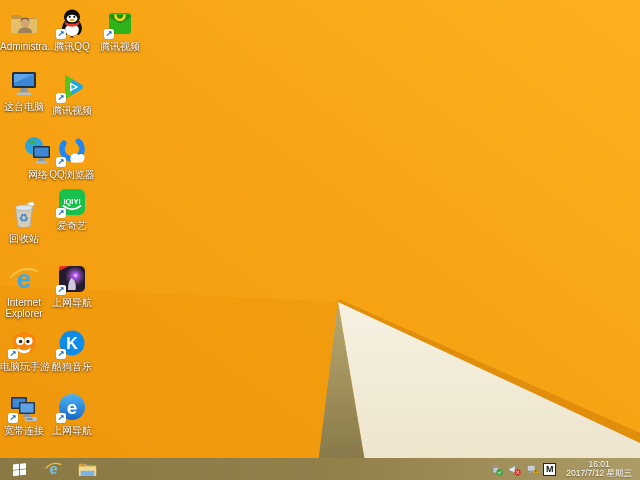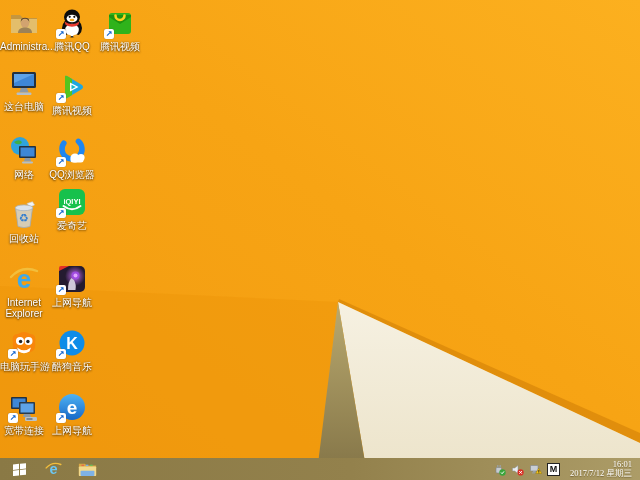--- a/index.html
+++ b/index.html
@@ -21,22 +21,22 @@
   
   .taskbar{position:absolute;left:0;bottom:0;width:640px;height:22px;
     background:linear-gradient(90deg,#8A7945 0%,#93814C 55%,#AC9C67 100%);
     display:flex;align-items:center;}
   .tb-left{display:flex;align-items:center;gap:10px;padding-left:7px;}
   .tb-btn{width:24px;height:20px;display:flex;align-items:center;justify-content:center;}
   .tray{margin-left:auto;display:flex;align-items:center;gap:4px;padding-right:4px;}
   .tray-ico{width:14px;height:14px;display:flex;align-items:center;justify-content:center;}
   .ime{width:13px;height:13px;background:#fff;border:1px solid #222;box-sizing:border-box;
     color:#111;font-size:9px;font-weight:bold;line-height:11px;text-align:center;}
-  .clock{color:#fff;font-size:8.5px;line-height:9px;text-align:right;padding:0 4px 0 6px;
-    text-shadow:0 1px 1px rgba(60,40,0,.5);font-family:Liberation Serif, serif;}
+  .clock{color:#fff;font-size:8.5px;line-height:9px;text-align:center;padding:0 4px 0 6px;
+    text-shadow:0 1px 1px rgba(60,40,0,.5);}
 </style>
 </head>
 <body>
 
 <div class="desktop">
 
   <svg class="wall" width="640" height="480" viewBox="0 0 640 480">
     <defs>
       <linearGradient id="gbase" x1="0" y1="1" x2="1" y2="0">
         <stop offset="0" stop-color="#F29A10"></stop>
@@ -122,21 +122,21 @@
       <path d="M9 6 Q9 4 11 5 L26 14 Q28 16 26 18 L11 27 Q9 28 9 26 z" fill="#1FA7E0"></path>
       <path d="M9 6 Q9 4 11 5 L16 8 L16 24 L11 27 Q9 28 9 26 z" fill="#54C41E"></path>
       <path d="M14 11.5 L22.5 16 L14 20.5 z" fill="#fff"></path>
       <path d="M15.5 13.8 L19.8 16 L15.5 18.2 z" fill="#19B9C8"></path>
     </svg>
         <span class="sc">↗</span>
       </div>
     <div class="lbl">腾讯视频</div>
   </div>
 
-  <div class="dicon" style="left:0px;top:135px">
+  <div class="dicon" style="left:14px;top:135px">
     <div class="ibox">
         <svg width="32" height="32" viewBox="0 0 32 32">
       <circle cx="12" cy="11" r="9" fill="#2FA3DC"></circle>
       <path d="M6 7 q4 -3 7 -1 q2 2 -1 3 q-4 1 -6 -2z" fill="#3FAE49"></path>
       <path d="M13 14 q5 -1 6 2 q-1 4 -5 3 q-3 -2 -1 -5z" fill="#3FAE49"></path>
       <rect x="11" y="11" width="17" height="12" rx="1" fill="#23313F"></rect>
       <rect x="12.5" y="12.5" width="14" height="9" fill="#3E87D6"></rect>
       <path d="M17 23 h5 l1.2 3.4 h-7.4 z" fill="#8D9AA5"></path>
       <rect x="14" y="26.4" width="11" height="2" rx="1" fill="#B4BFC8"></rect>
     </svg>

